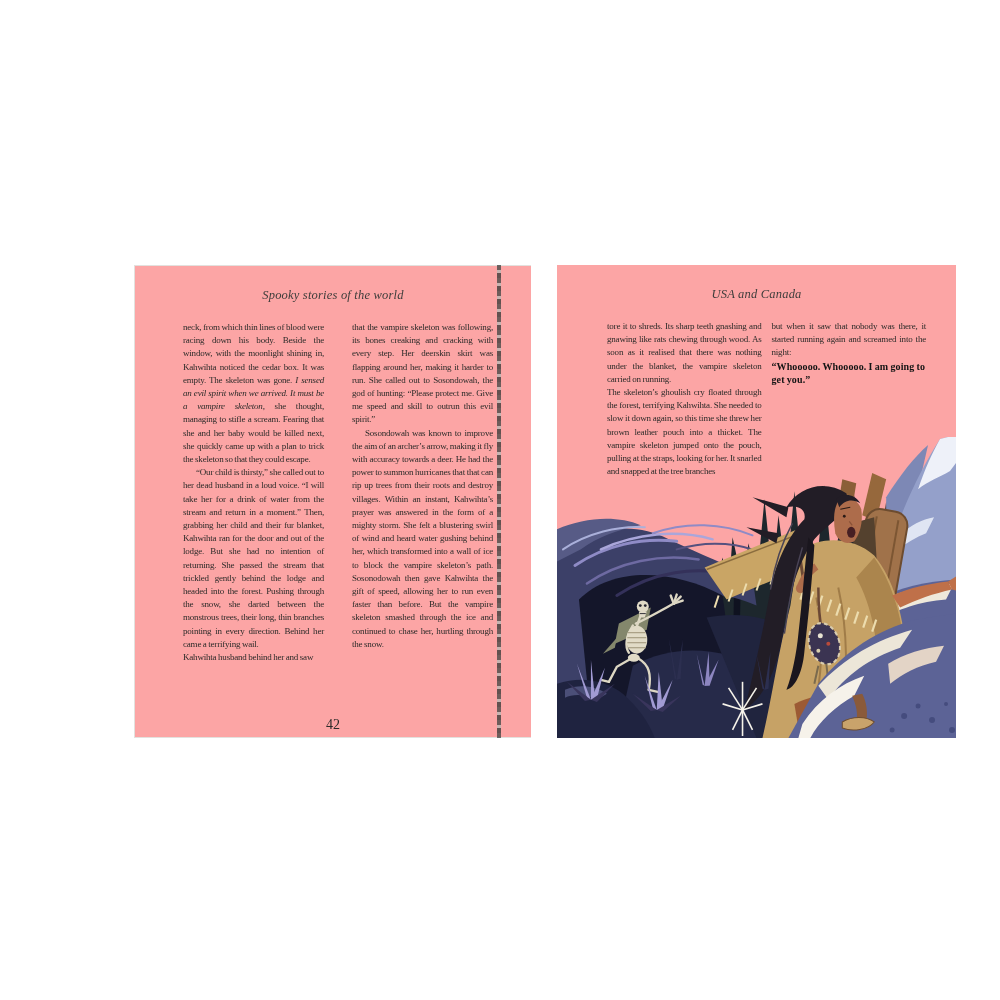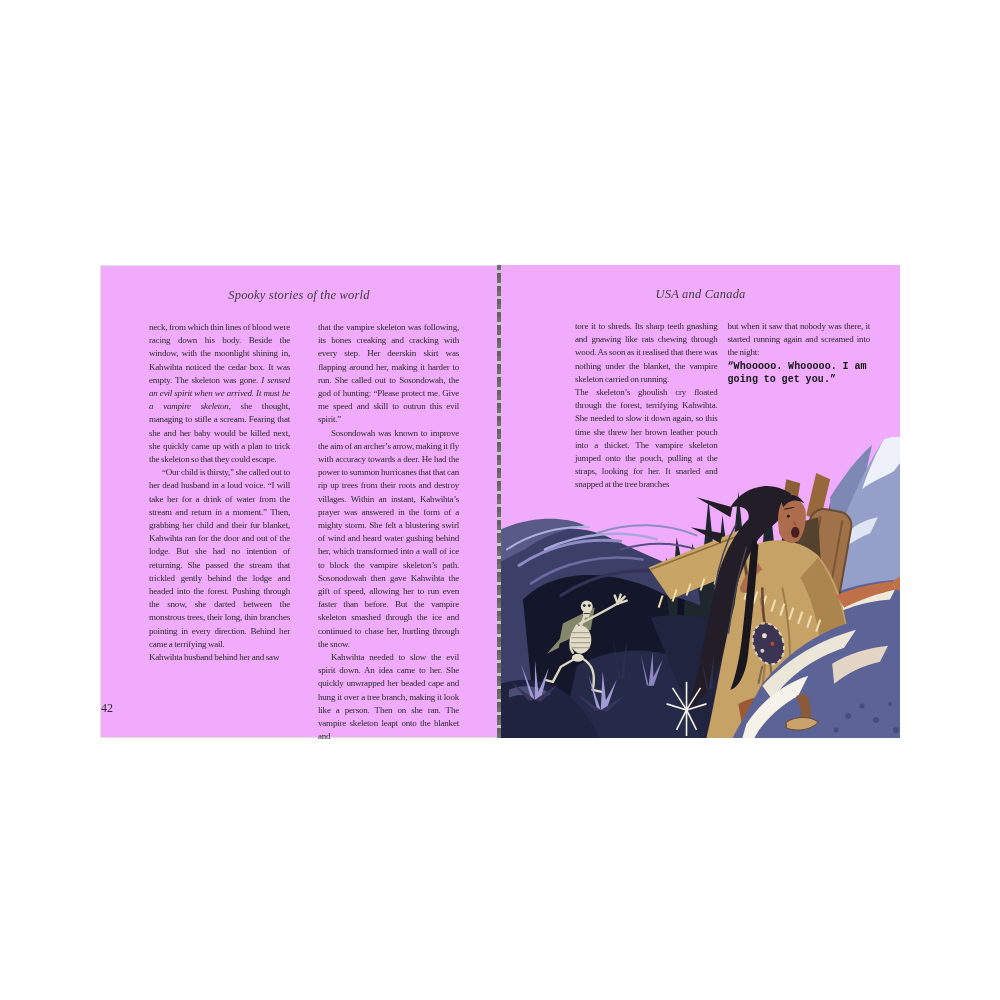--- a/index.html
+++ b/index.html
@@ -1,53 +1,53 @@
 <!DOCTYPE html>
 <html><head>
 <meta charset="utf-8">
 <style>
   html,body{margin:0;padding:0;}
   body{
     width:1000px;height:1000px;background:#ffffff;position:relative;
     font-family:"Liberation Serif",serif;
   }
-  .page{position:absolute;background:#f0abfc;box-sizing:border-box;}
+  .page{position:absolute;background:#fca5a5;box-sizing:border-box;margin-left:34px;}
   .page-left{
     left:100px;top:265px;width:397px;height:473px;
     border:1px solid #e3e1de;border-right:none;
   }
-  .page-right{left:501px;top:265px;width:399px;height:473px;}
+  .page-right{left:523px;top:265px;width:399px;height:473px;}
   .gutter{
     position:absolute;left:497px;top:265px;width:4px;height:473px;
     background:repeating-linear-gradient(180deg,#4a4a48 0 5px,#b9b7b4 5px 8px,#3c3c3a 8px 13px);
     opacity:.8;
   }
   .running-head{
     margin-top:22px;text-align:center;font-style:italic;font-size:12.5px;
     color:#3e3d3b;letter-spacing:.2px;
   }
   .cols{
     display:flex;gap:28px;padding:18px 38px 0 48px;position:relative;z-index:2;
   }
-  .page-right .cols{padding:18px 30px 0 74px;gap:10px;}
+  .page-right .cols{padding:18px 30px 0 50px;gap:10px;}
   .col{
     flex:1;text-align:justify;font-size:9px;line-height:13.2px;color:#2c2b29;
     letter-spacing:-.2px;word-spacing:-.4px;hyphens:none;
   }
   .col p{margin:0;}
   .col p.indent{text-indent:13px;}
   .ital{font-style:italic;}
   .wail{
-    font-family:Liberation Mono, monospace;font-weight:700;font-size:10px;
+    font-family:Liberation Serif, serif;font-weight:700;font-size:10px;
     line-height:13.5px;letter-spacing:.1px;text-align:left;color:#141414;
     margin:9px 0 9px 0;
   }
   .pagenum{
-    position:absolute;bottom:21px;left:0;width:100%;text-align:left;
-    font-size:12px;color:#2c2b29;z-index:2;
+    position:absolute;bottom:4px;left:0;width:100%;text-align:center;
+    font-size:14px;color:#2c2b29;z-index:2;
   }
   .illus{
     position:absolute;left:0;top:172px;width:399px;height:301px;z-index:1;
     overflow:hidden;
   }
   .illus svg{display:block;width:100%;height:100%;}
 </style>
 </head>
 <body>
 
@@ -55,21 +55,20 @@
   <div class="running-head">Spooky stories of the world</div>
   <div class="cols">
     <div class="col">
       <p><span>neck, from which thin lines of blood were racing down his body. Beside the window, with the moonlight shining in, Kahwihta noticed the cedar box. It was empty. The skeleton was gone. </span><span class="ital">I sensed an evil spirit when we arrived. It must be a vampire skeleton</span><span>, she thought, managing to stifle a scream. Fearing that she and her baby would be killed next, she quickly came up with a plan to trick the skeleton so that they could escape.</span></p>
       <p class="indent">“Our child is thirsty,” she called out to her dead husband in a loud voice. “I will take her for a drink of water from the stream and return in a moment.” Then, grabbing her child and their fur blanket, Kahwihta ran for the door and out of the lodge. But she had no intention of returning. She passed the stream that trickled gently behind the lodge and headed into the forest. Pushing through the snow, she darted between the monstrous trees, their long, thin branches pointing in every direction. Behind her came a terrifying wail.</p>
       <p>Kahwihta husband behind her and saw</p>
     </div>
     <div class="col">
       <p>that the vampire skeleton was following, its bones creaking and cracking with every step. Her deerskin skirt was flapping around her, making it harder to run. She called out to Sosondowah, the god of hunting: “Please protect me. Give me speed and skill to outrun this evil spirit.”</p>
       <p class="indent">Sosondowah was known to improve the aim of an archer’s arrow, making it fly with accuracy towards a deer. He had the power to summon hurricanes that that can rip up trees from their roots and destroy villages. Within an instant, Kahwihta’s prayer was answered in the form of a mighty storm. She felt a blustering swirl of wind and heard water gushing behind her, which transformed into a wall of ice to block the vampire skeleton’s path. Sosonodowah then gave Kahwihta the gift of speed, allowing her to run even faster than before. But the vampire skeleton smashed through the ice and continued to chase her, hurtling through the snow.</p>
-      <p class="indent">Kahwihta needed to slow the evil spirit down. An idea came to her. She quickly unwrapped her beaded cape and hung it over a tree branch, making it look like a person. Then on she ran. The vampire skeleton leapt onto the blanket and</p>
     </div>
   </div>
   <div class="pagenum">42</div>
 </div>
 
 <div class="gutter"></div>
 
 <div class="page page-right">
   <div class="running-head">USA and Canada</div>
   <div class="cols">

